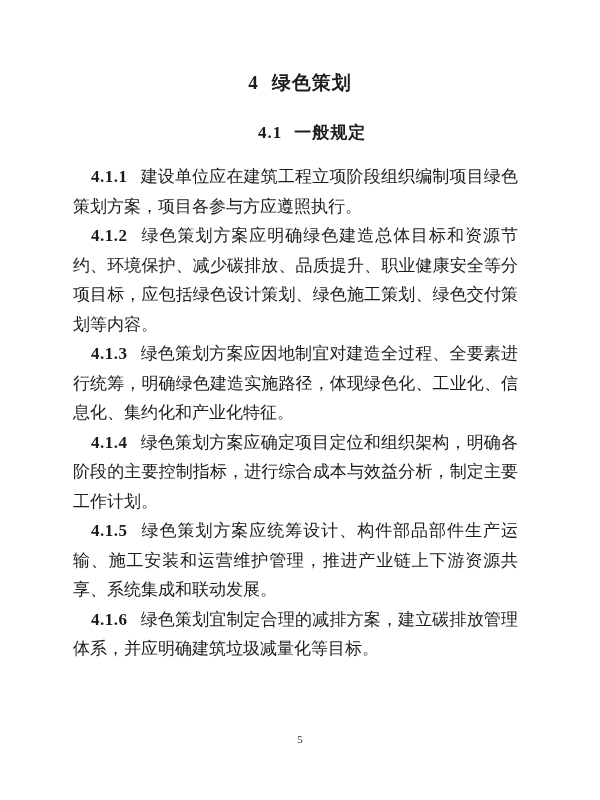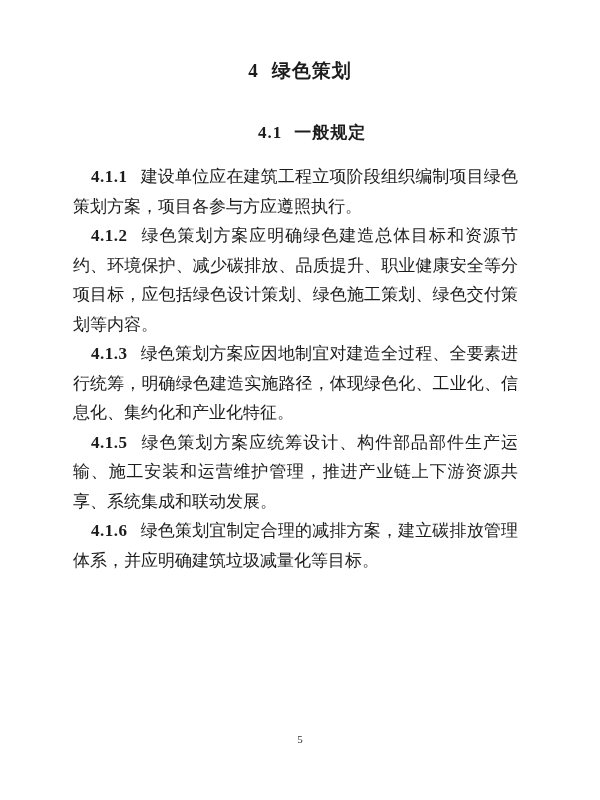--- a/index.html
+++ b/index.html
@@ -11,21 +11,21 @@
     position: relative;
     width: 600px;
     height: 800px;
     background: #ffffff;
     color: #1c1c1c;
     overflow: hidden;
     font-family: "Liberation Serif", serif;
   }
   .chapter-title {
     position: absolute;
-    top: 58px;
+    top: 70px;
     left: 0;
     width: 100%;
     text-align: center;
     font-family: "Liberation Sans", sans-serif;
     font-weight: bold;
     font-size: 19px;
     letter-spacing: 1px;
     margin: 0;
   }
   .chapter-title .num {
@@ -98,20 +98,23 @@
     <p class="clause">
       <span class="clause-num">4.1.1</span><span class="clause-txt">建设单位应在建筑工程立项阶段组织编制项目绿色策划方案，项目各参与方应遵照执行。</span>
     </p>
     <p class="clause">
       <span class="clause-num">4.1.2</span><span class="clause-txt">绿色策划方案应明确绿色建造总体目标和资源节约、环境保护、减少碳排放、品质提升、职业健康安全等分项目标，应包括绿色设计策划、绿色施工策划、绿色交付策划等内容。</span>
     </p>
     <p class="clause">
       <span class="clause-num">4.1.3</span><span class="clause-txt">绿色策划方案应因地制宜对建造全过程、全要素进行统筹，明确绿色建造实施路径，体现绿色化、工业化、信息化、集约化和产业化特征。</span>
     </p>
     <p class="clause">
+      <span class="clause-num">4.1.4</span><span class="clause-txt">绿色策划方案应确定项目定位和组织架构，明确各阶段的主要控制指标，进行综合成本与效益分析，制定主要工作计划。</span>
+    </p>
+    <p class="clause">
       <span class="clause-num">4.1.5</span><span class="clause-txt">绿色策划方案应统筹设计、构件部品部件生产运输、施工安装和运营维护管理，推进产业链上下游资源共享、系统集成和联动发展。</span>
     </p>
     <p class="clause">
       <span class="clause-num">4.1.6</span><span class="clause-txt">绿色策划宜制定合理的减排方案，建立碳排放管理体系，并应明确建筑垃圾减量化等目标。</span>
     </p>
   </div>
 
   <div class="page-number">5</div>
 
 </div>

